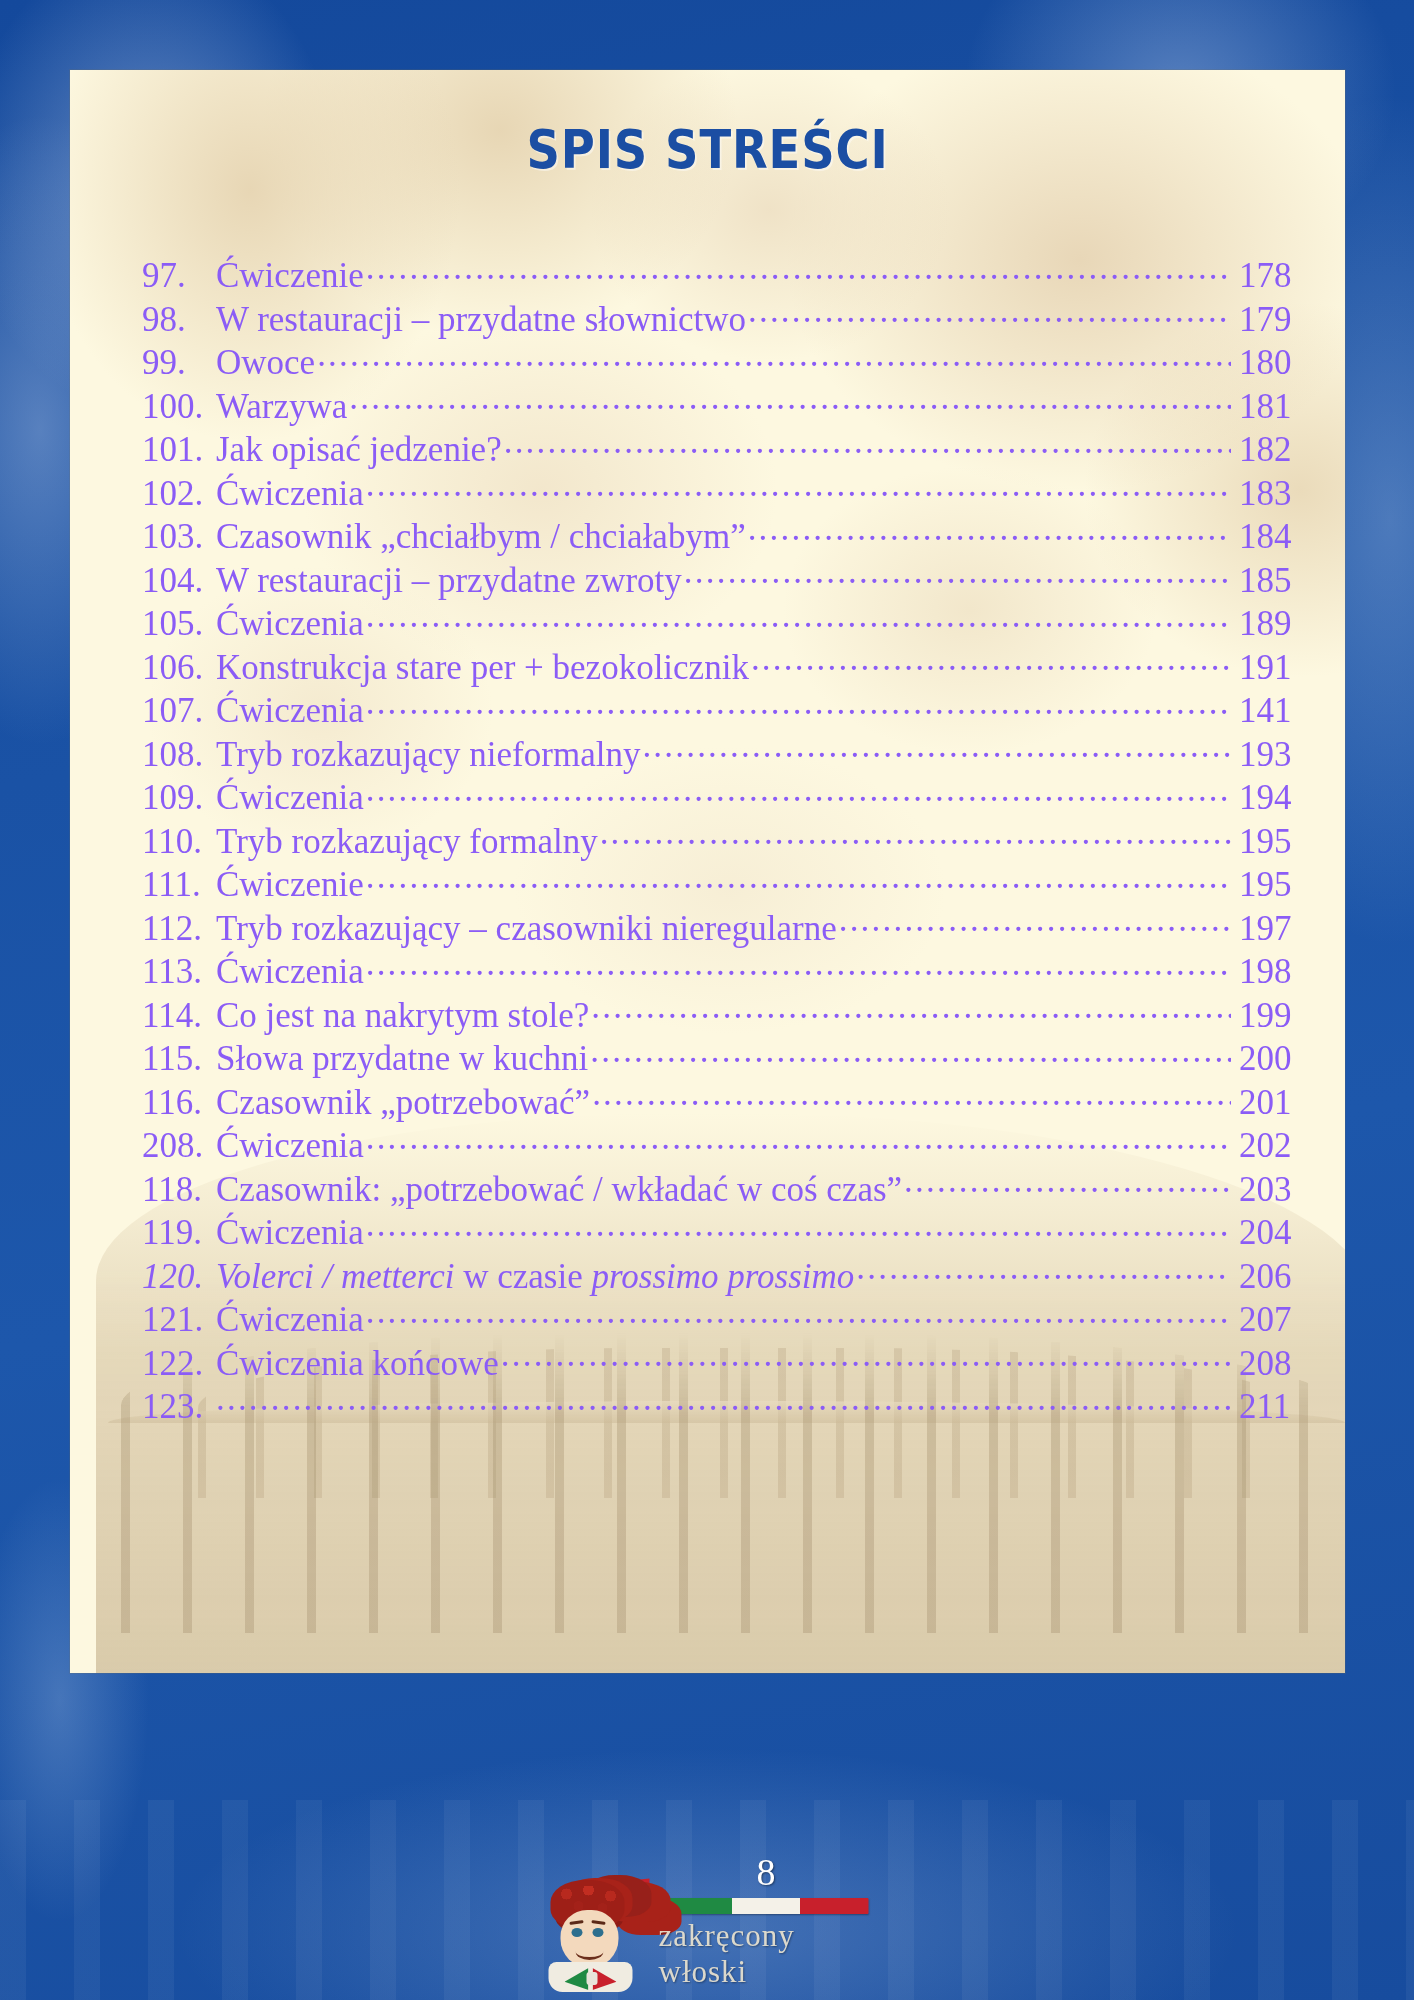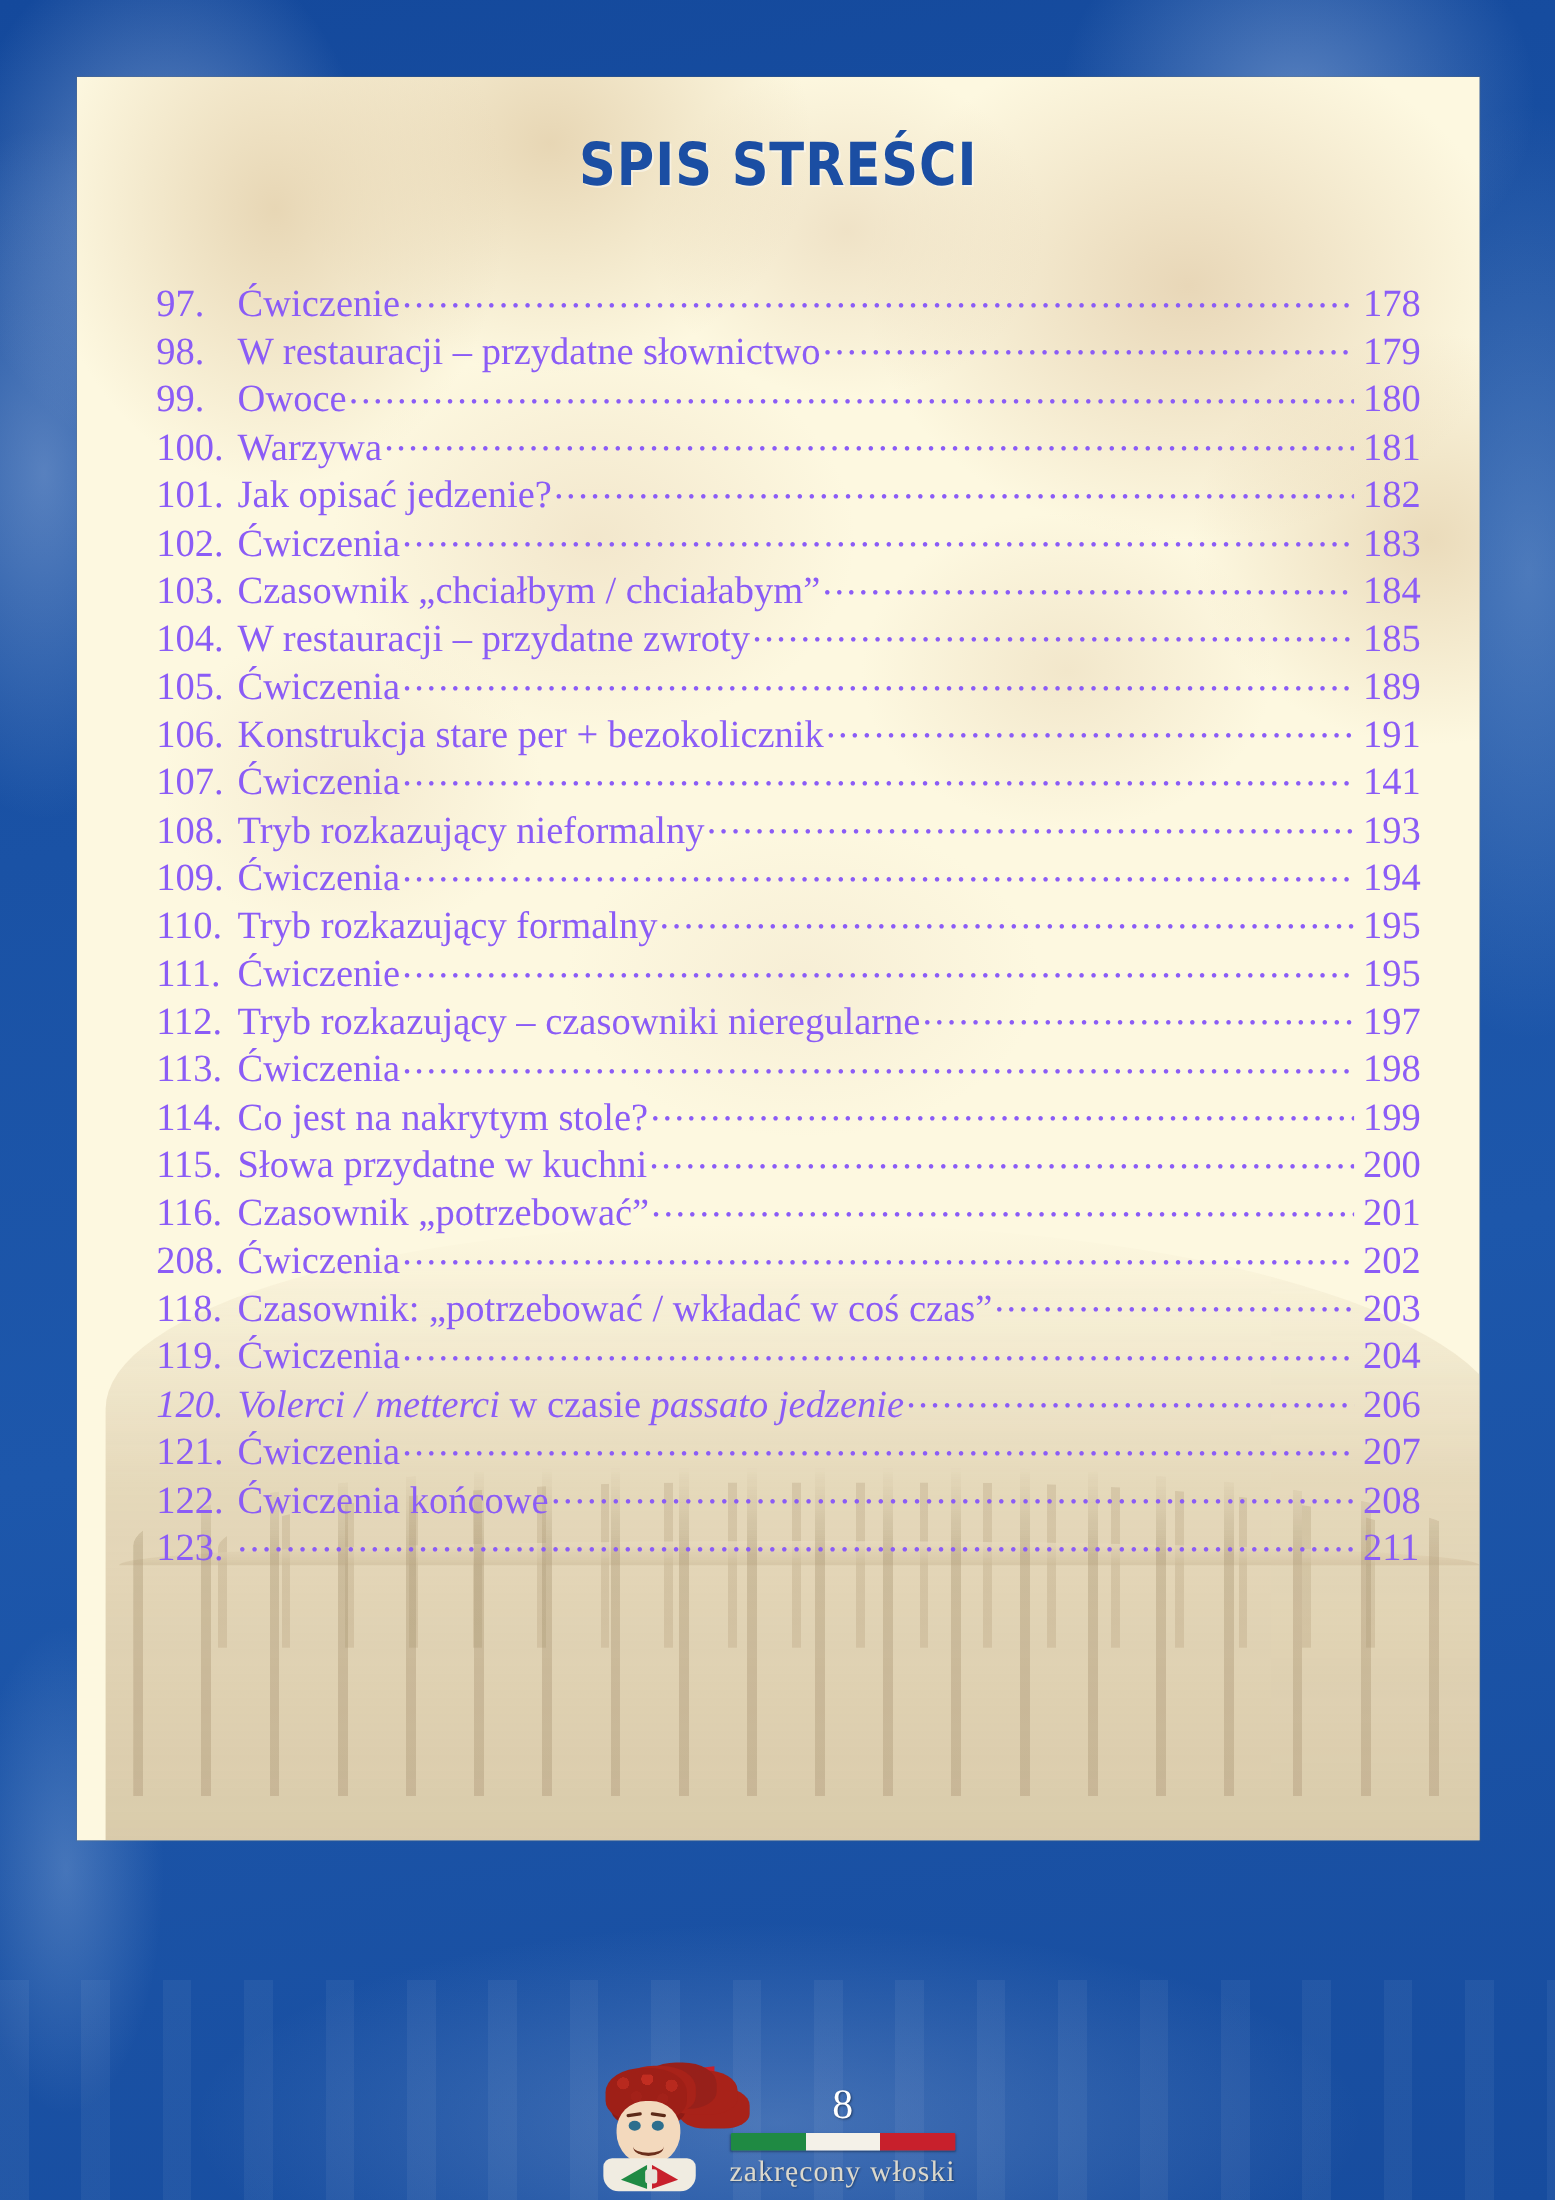--- a/index.html
+++ b/index.html
@@ -219,21 +219,21 @@
   }
   #flag-bar{
     width:204px;height:16px;margin-top:6px;
     background:linear-gradient(90deg,#1f8a43 0 33.3%, #f4f1e8 33.3% 66.6%, #c8202c 66.6% 100%);
     border-radius:1px;
     box-shadow:0 1px 2px rgba(0,0,0,.35);
   }
   #brand-text{
     margin-top:4px;
     font-family:"Liberation Serif",serif;
-    font-size:27px;
+    font-size:31px;
     color:#e9e2cf;
     letter-spacing:1px;
     text-shadow:1px 1px 2px rgba(0,0,0,.4);
     opacity:.92;
   }
 </style>
 </head>
 <body>
 
 <div id="page-frame">
@@ -385,21 +385,21 @@
         <span class="toc-page">203</span>
       </div>
       <div class="toc-row">
         <span class="toc-num">119.</span>
         <span class="toc-title">Ćwiczenia</span>
         <span class="toc-leader"></span>
         <span class="toc-page">204</span>
       </div>
       <div class="toc-row italic">
         <span class="toc-num">120.</span>
-        <span class="toc-title"><span style="font-style: italic;">Volerci / metterci</span><span class="it-none" style="font-style: normal;"> w czasie </span><span style="font-style: italic;">passato jedzenie</span></span>
+        <span class="toc-title"><span style="font-style: italic;">Volerci / metterci</span><span class="it-none" style="font-style: normal;"> w czasie </span><span style="font-style: italic;">prossimo prossimo</span></span>
         <span class="toc-leader"></span>
         <span class="toc-page">206</span>
       </div>
       <div class="toc-row">
         <span class="toc-num">121.</span>
         <span class="toc-title">Ćwiczenia</span>
         <span class="toc-leader"></span>
         <span class="toc-page">207</span>
       </div>
       <div class="toc-row">

